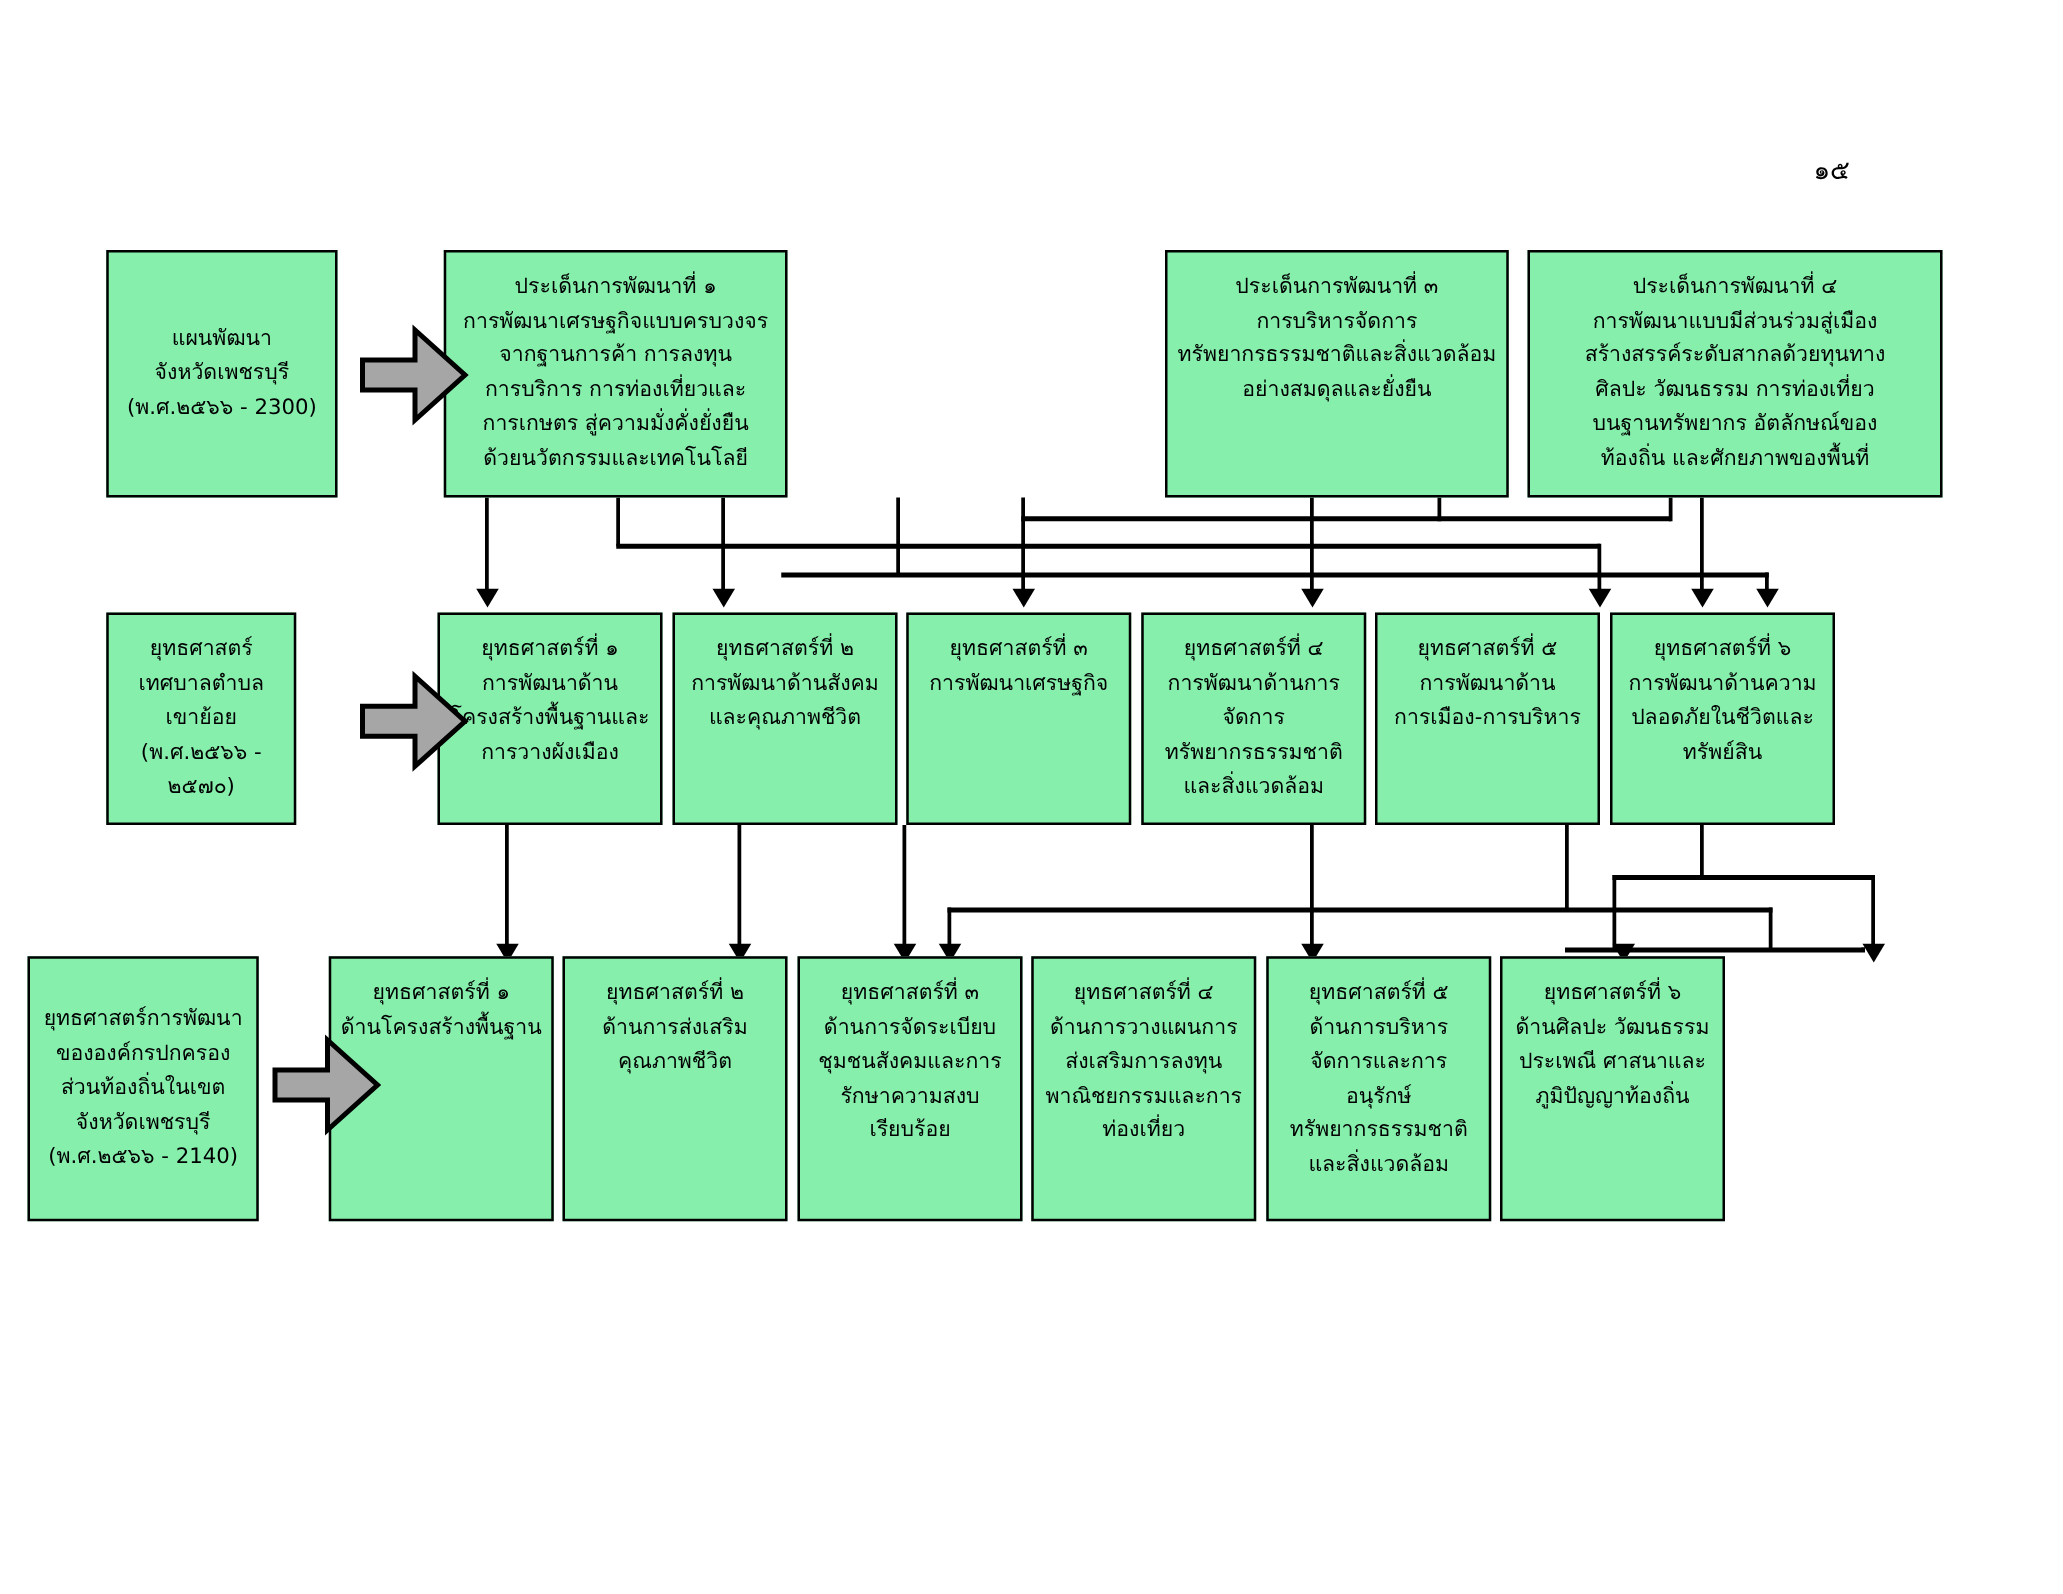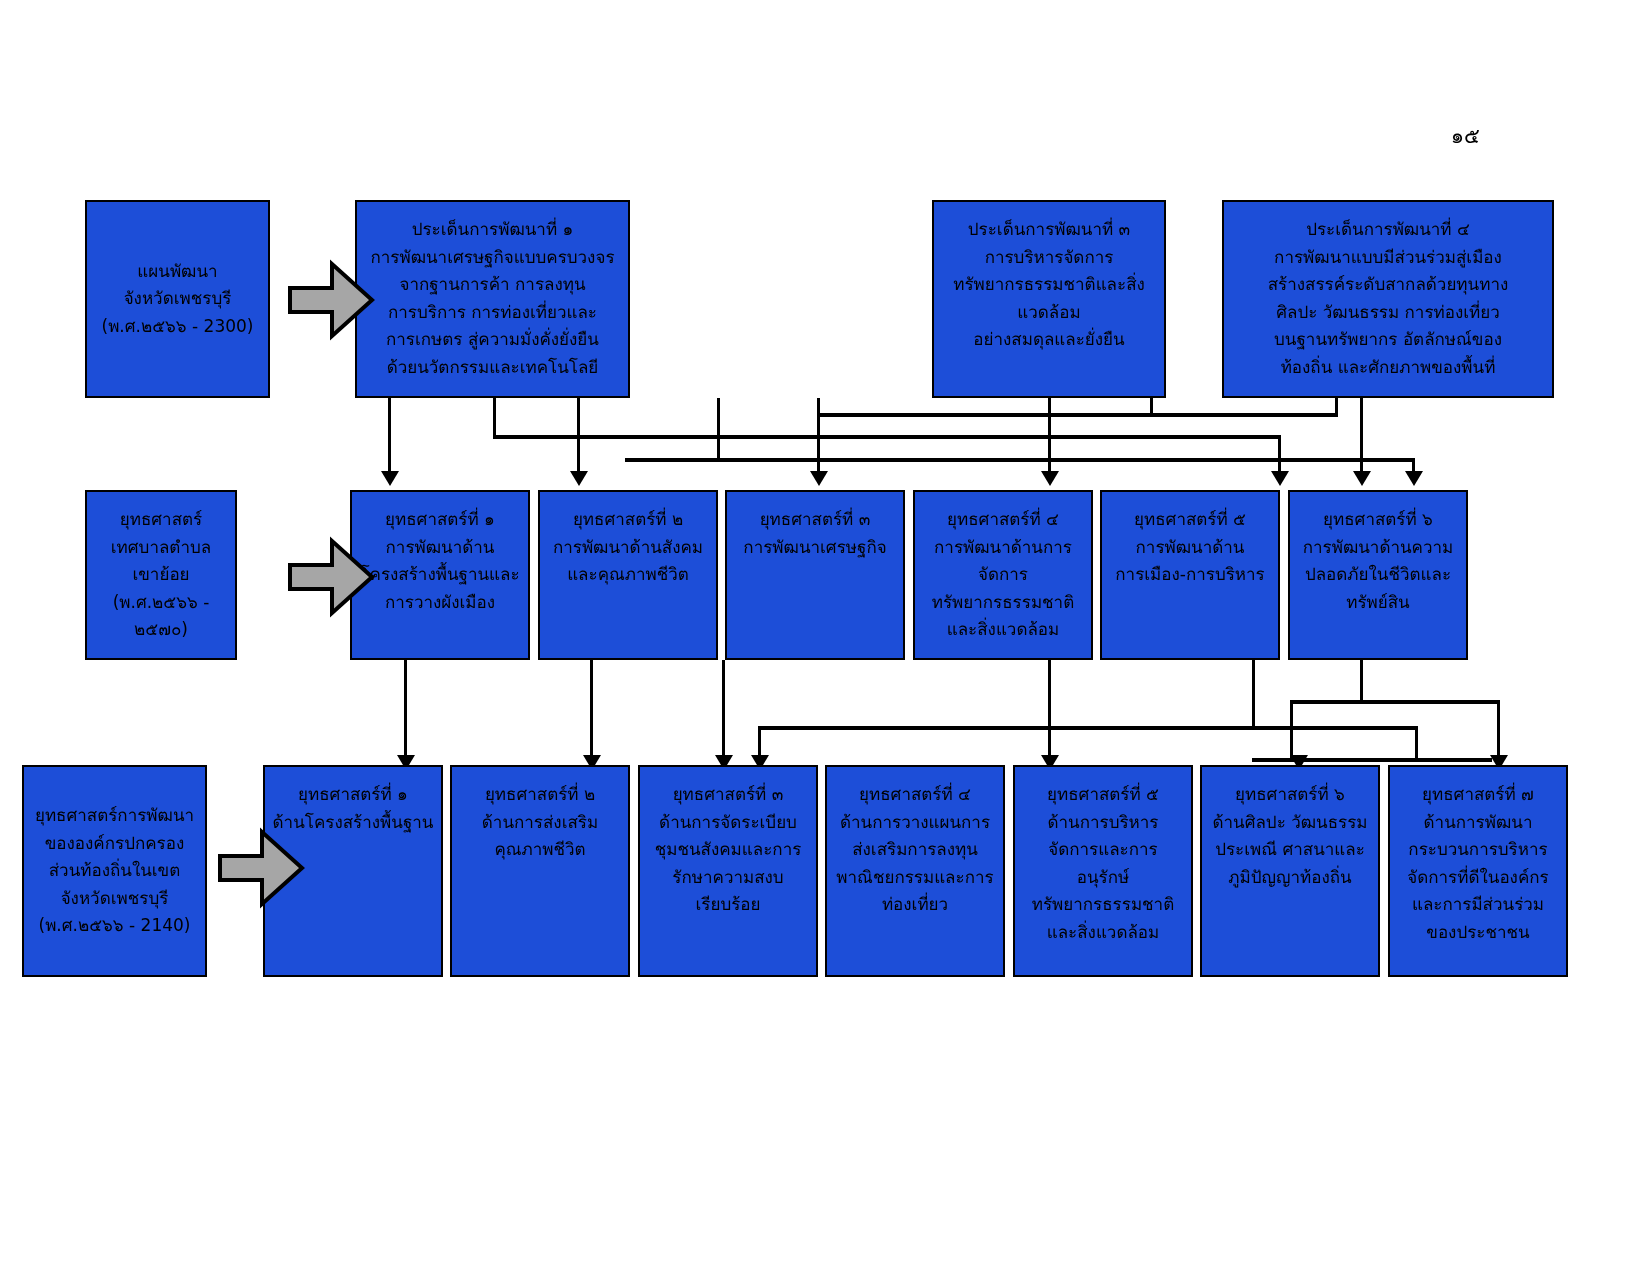--- a/index.html
+++ b/index.html
@@ -27,21 +27,21 @@
     top: 124px;
     width: 80px;
     text-align: right;
     font-size: 21px;
     line-height: 1.2;
   }
   .box {
     position: absolute;
     box-sizing: border-box;
     border: 2px solid #000000;
-    background: #1d4ed8;
+    background: #86efac;
     display: flex;
     align-items: flex-start;
     justify-content: center;
     text-align: center;
     padding: 14px 6px 6px 6px;
     font-size: 17px;
     line-height: 1.62;
     z-index: 5;
   }
   .box.vcenter {
@@ -93,21 +93,21 @@
   <div class="box" style="left:355px; top:200px; width:275px; height:198px;">
     <span class="txt">ประเด็นการพัฒนาที่ ๑
 การพัฒนาเศรษฐกิจแบบครบวงจร
 จากฐานการค้า การลงทุน
 การบริการ การท่องเที่ยวและ
 การเกษตร สู่ความมั่งคั่งยั่งยืน
 ด้วยนวัตกรรมและเทคโนโลยี</span>
   </div>
 
 
-  <div class="box" style="left:932px; top:200px; width:234px; height:198px;">
+  <div class="box" style="left:932px; top:200px; width:275px; height:198px;">
     <span class="txt">ประเด็นการพัฒนาที่ ๓
 การบริหารจัดการ
 ทรัพยากรธรรมชาติและสิ่งแวดล้อม
 อย่างสมดุลและยั่งยืน</span>
   </div>
 
   <div class="box" style="left:1222px; top:200px; width:332px; height:198px;">
     <span class="txt">ประเด็นการพัฒนาที่ ๔
 การพัฒนาแบบมีส่วนร่วมสู่เมือง
 สร้างสรรค์ระดับสากลด้วยทุนทาง
@@ -278,22 +278,14 @@
 และสิ่งแวดล้อม</span>
   </div>
 
   <div class="box" style="left:1200px; top:765px; width:180px; height:212px;">
     <span class="txt">ยุทธศาสตร์ที่ ๖
 ด้านศิลปะ วัฒนธรรม
 ประเพณี ศาสนาและ
 ภูมิปัญญาท้องถิ่น</span>
   </div>
 
-  <div class="box" style="left:1388px; top:765px; width:180px; height:212px;">
-    <span class="txt">ยุทธศาสตร์ที่ ๗
-ด้านการพัฒนา
-กระบวนการบริหาร
-จัดการที่ดีในองค์กร
-และการมีส่วนร่วม
-ของประชาชน</span>
-  </div>
 
 </div>
 
 </body></html>

